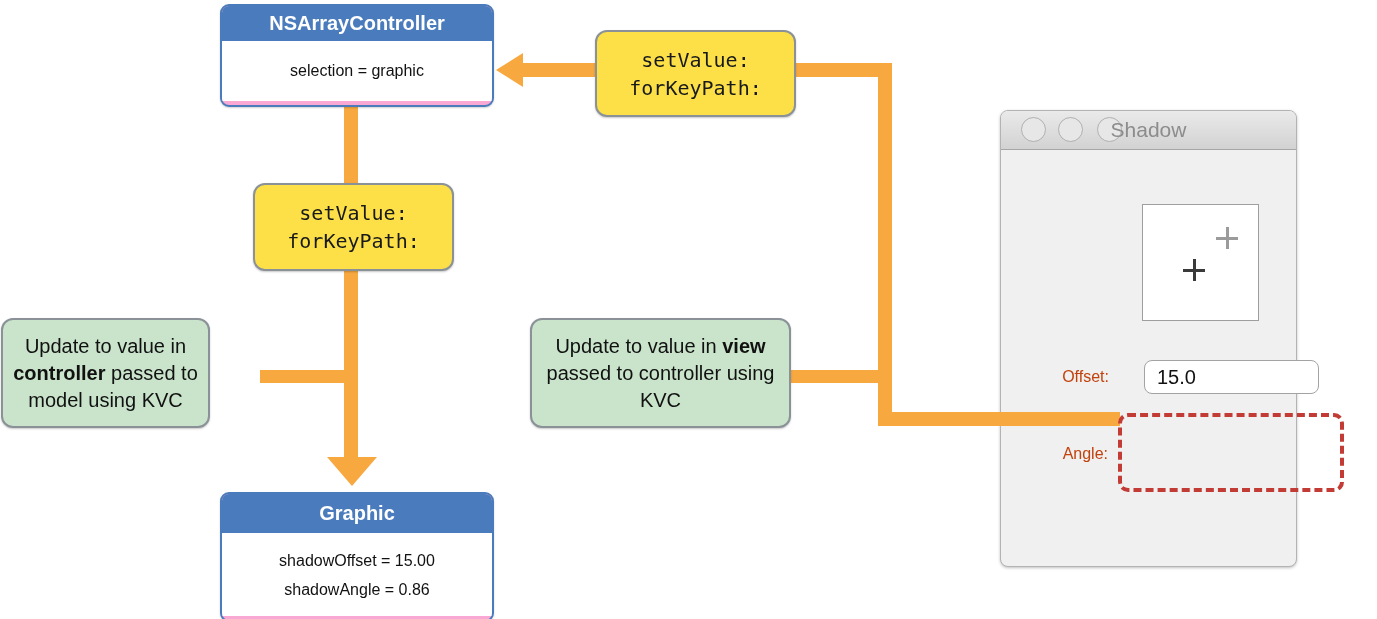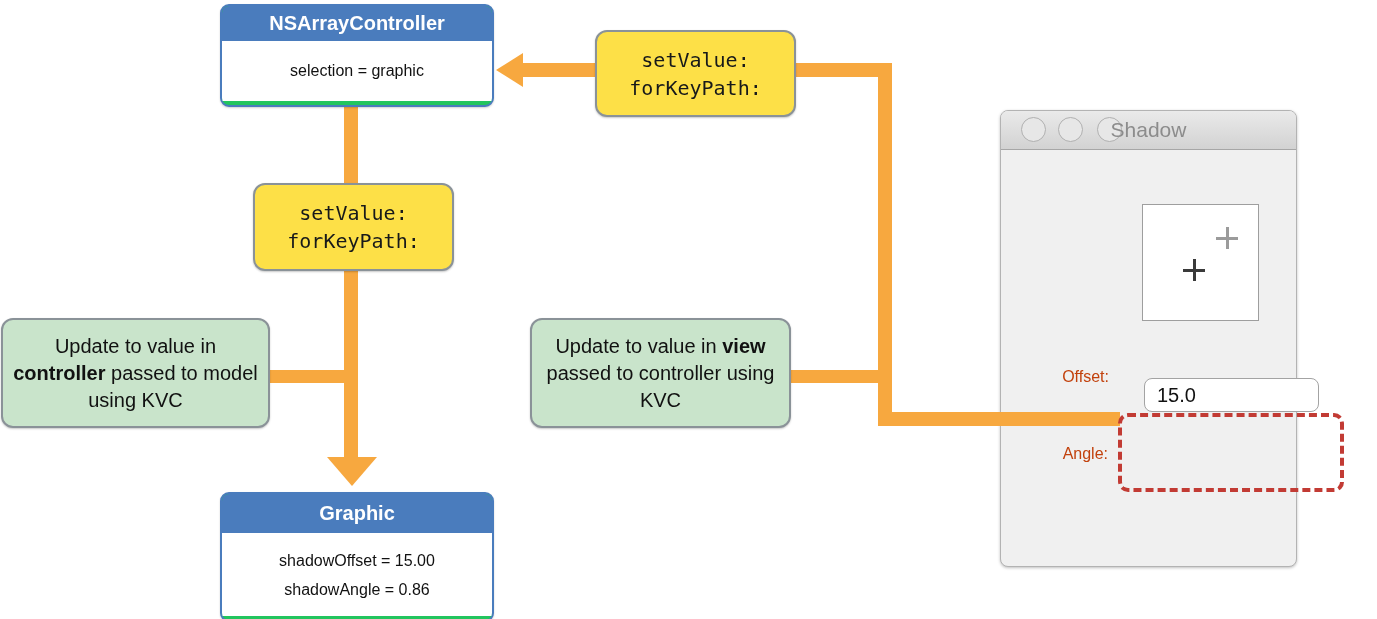--- a/index.html
+++ b/index.html
@@ -14,21 +14,21 @@
     border-top:17px solid transparent;border-bottom:17px solid transparent;
     border-right:27px solid #F7A83F;
   }
   .arrow-down{
     position:absolute;width:0;height:0;
     border-left:25px solid transparent;border-right:25px solid transparent;
     border-top:29px solid #F7A83F;
   }
   
   .node{
-    position:absolute;background:#22c55e;border:2px solid #4A7CBD;border-radius:9px;
+    position:absolute;background:#f9a8d4;border:2px solid #4A7CBD;border-radius:9px;
     overflow:hidden;box-shadow:0 1px 2px rgba(0,0,0,0.18);
   }
   .node-header{
     background:#4A7CBD;color:#ffffff;font-weight:bold;font-size:20px;
     text-align:center;line-height:35px;height:35px;
   }
   .node-header.tall{height:39px;line-height:39px;}
   .node-body{
     display:flex;flex-direction:column;justify-content:center;align-items:center;
     font-size:16px;color:#111;background:#fff;
@@ -99,21 +99,21 @@
       <div class="tl" style="left:96px"></div>
       <div class="win-title">Shadow</div>
     </div>
 
     <div class="preview-square">
     </div>
     <div class="plus plus-gray"></div>
     <div class="plus plus-dark"></div>
 
     <div class="field-label" style="left:26px;top:249px;line-height:34px;">Offset:</div>
-    <input class="field-input" style="left: 143px; top: 249px; width: 175px; height: 34px; margin-top: 18px;" value="15.0">
+    <input class="field-input" style="left: 143px; top: 249px; width: 175px; height: 34px;" value="15.0">
 
     <div class="field-label" style="left:25px;top:327px;line-height:31px;">Angle:</div>
   </div>
 
   <div class="oline" style="left:344px;top:100px;width:14px;height:358px;"></div>
   <div class="oline" style="left:260px;top:370px;width:91px;height:13px;"></div>
   <div class="oline" style="left:515px;top:63px;width:377px;height:14px;"></div>
   <div class="oline" style="left:878px;top:63px;width:14px;height:363px;"></div>
   <div class="oline" style="left:878px;top:412px;width:242px;height:14px;"></div>
   <div class="oline" style="left:788px;top:370px;width:96px;height:13px;"></div>
@@ -130,21 +130,21 @@
   <div class="kvc" style="left:595px;top:30px;width:197px;height:83px;">
     <span>setValue:</span>
     <span>forKeyPath:</span>
   </div>
 
   <div class="kvc" style="left:253px;top:183px;width:197px;height:84px;">
     <span>setValue:</span>
     <span>forKeyPath:</span>
   </div>
 
-  <div class="note" style="left:1px;top:318px;width:269px;height:110px;">
+  <div class="note" style="left:1px;top:318px;width:209px;height:110px;">
     <span>
       <span>Update to value in </span><b>controller</b><span> passed to model using KVC</span>
     </span>
   </div>
 
   <div class="note" style="left:530px;top:318px;width:261px;height:110px;">
     <span>
       <span>Update to value in </span><b>view</b><span> passed to controller using KVC</span>
     </span>
   </div>

